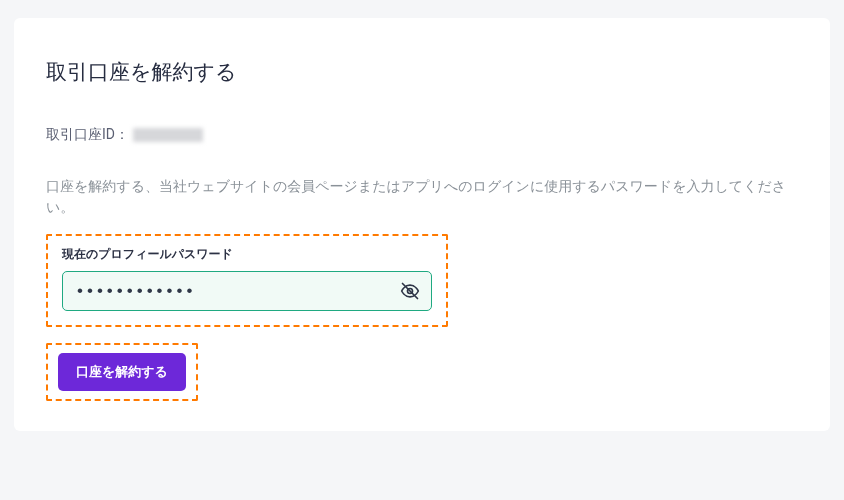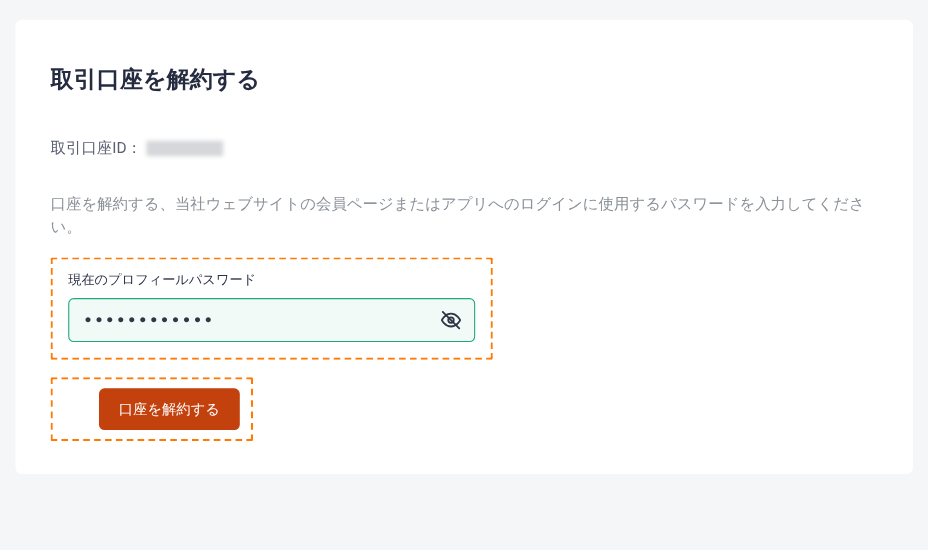--- a/index.html
+++ b/index.html
@@ -11,21 +11,21 @@
       padding: 18px 14px;
     }
     .card {
       background: #ffffff;
       border-radius: 6px;
       padding: 40px 32px 30px 32px;
       min-height: 380px;
     }
     .page-title {
       font-size: 21px;
-      font-weight: 700;
+      font-weight: 400;
       color: #262c40;
       margin-bottom: 40px;
     }
     .account-id-row {
       font-size: 14px;
       color: #5a5f72;
       margin-bottom: 32px;
       display: flex;
       align-items: center;
       gap: 4px;
@@ -47,21 +47,21 @@
     }
     .highlight-group-1 {
       display: inline-block;
       border: 2.5px dashed #ff7a00;
       padding: 10px 14px 14px 14px;
       border-radius: 2px;
       margin-bottom: 16px;
     }
     .field-label {
       font-size: 12px;
-      font-weight: 400;
+      font-weight: 700;
       color: #2c3144;
       margin-bottom: 8px;
       display: block;
     }
     .input-wrap {
       position: relative;
       width: 370px;
     }
     .password-input {
       width: 100%;
@@ -90,29 +90,28 @@
       background: none;
       border: none;
     }
     .highlight-group-2 {
       display: inline-block;
       border: 2.5px dashed #ff7a00;
       padding: 8px 10px;
       border-radius: 2px;
     }
     .close-btn {
-      background: #c2410c;
+      background: #6d28d9;
       color: #ffffff;
       border: none;
       border-radius: 5px;
       font-size: 13px;
-      font-weight: 400;
+      font-weight: 700;
       padding: 10px 18px;
       cursor: pointer;
-      margin-left: 32px;
     }
   </style>
 </head>
 <body>
 
 <div class="card">
 
   <h1 class="page-title">取引口座を解約する</h1>
 
   <div class="account-id-row">

